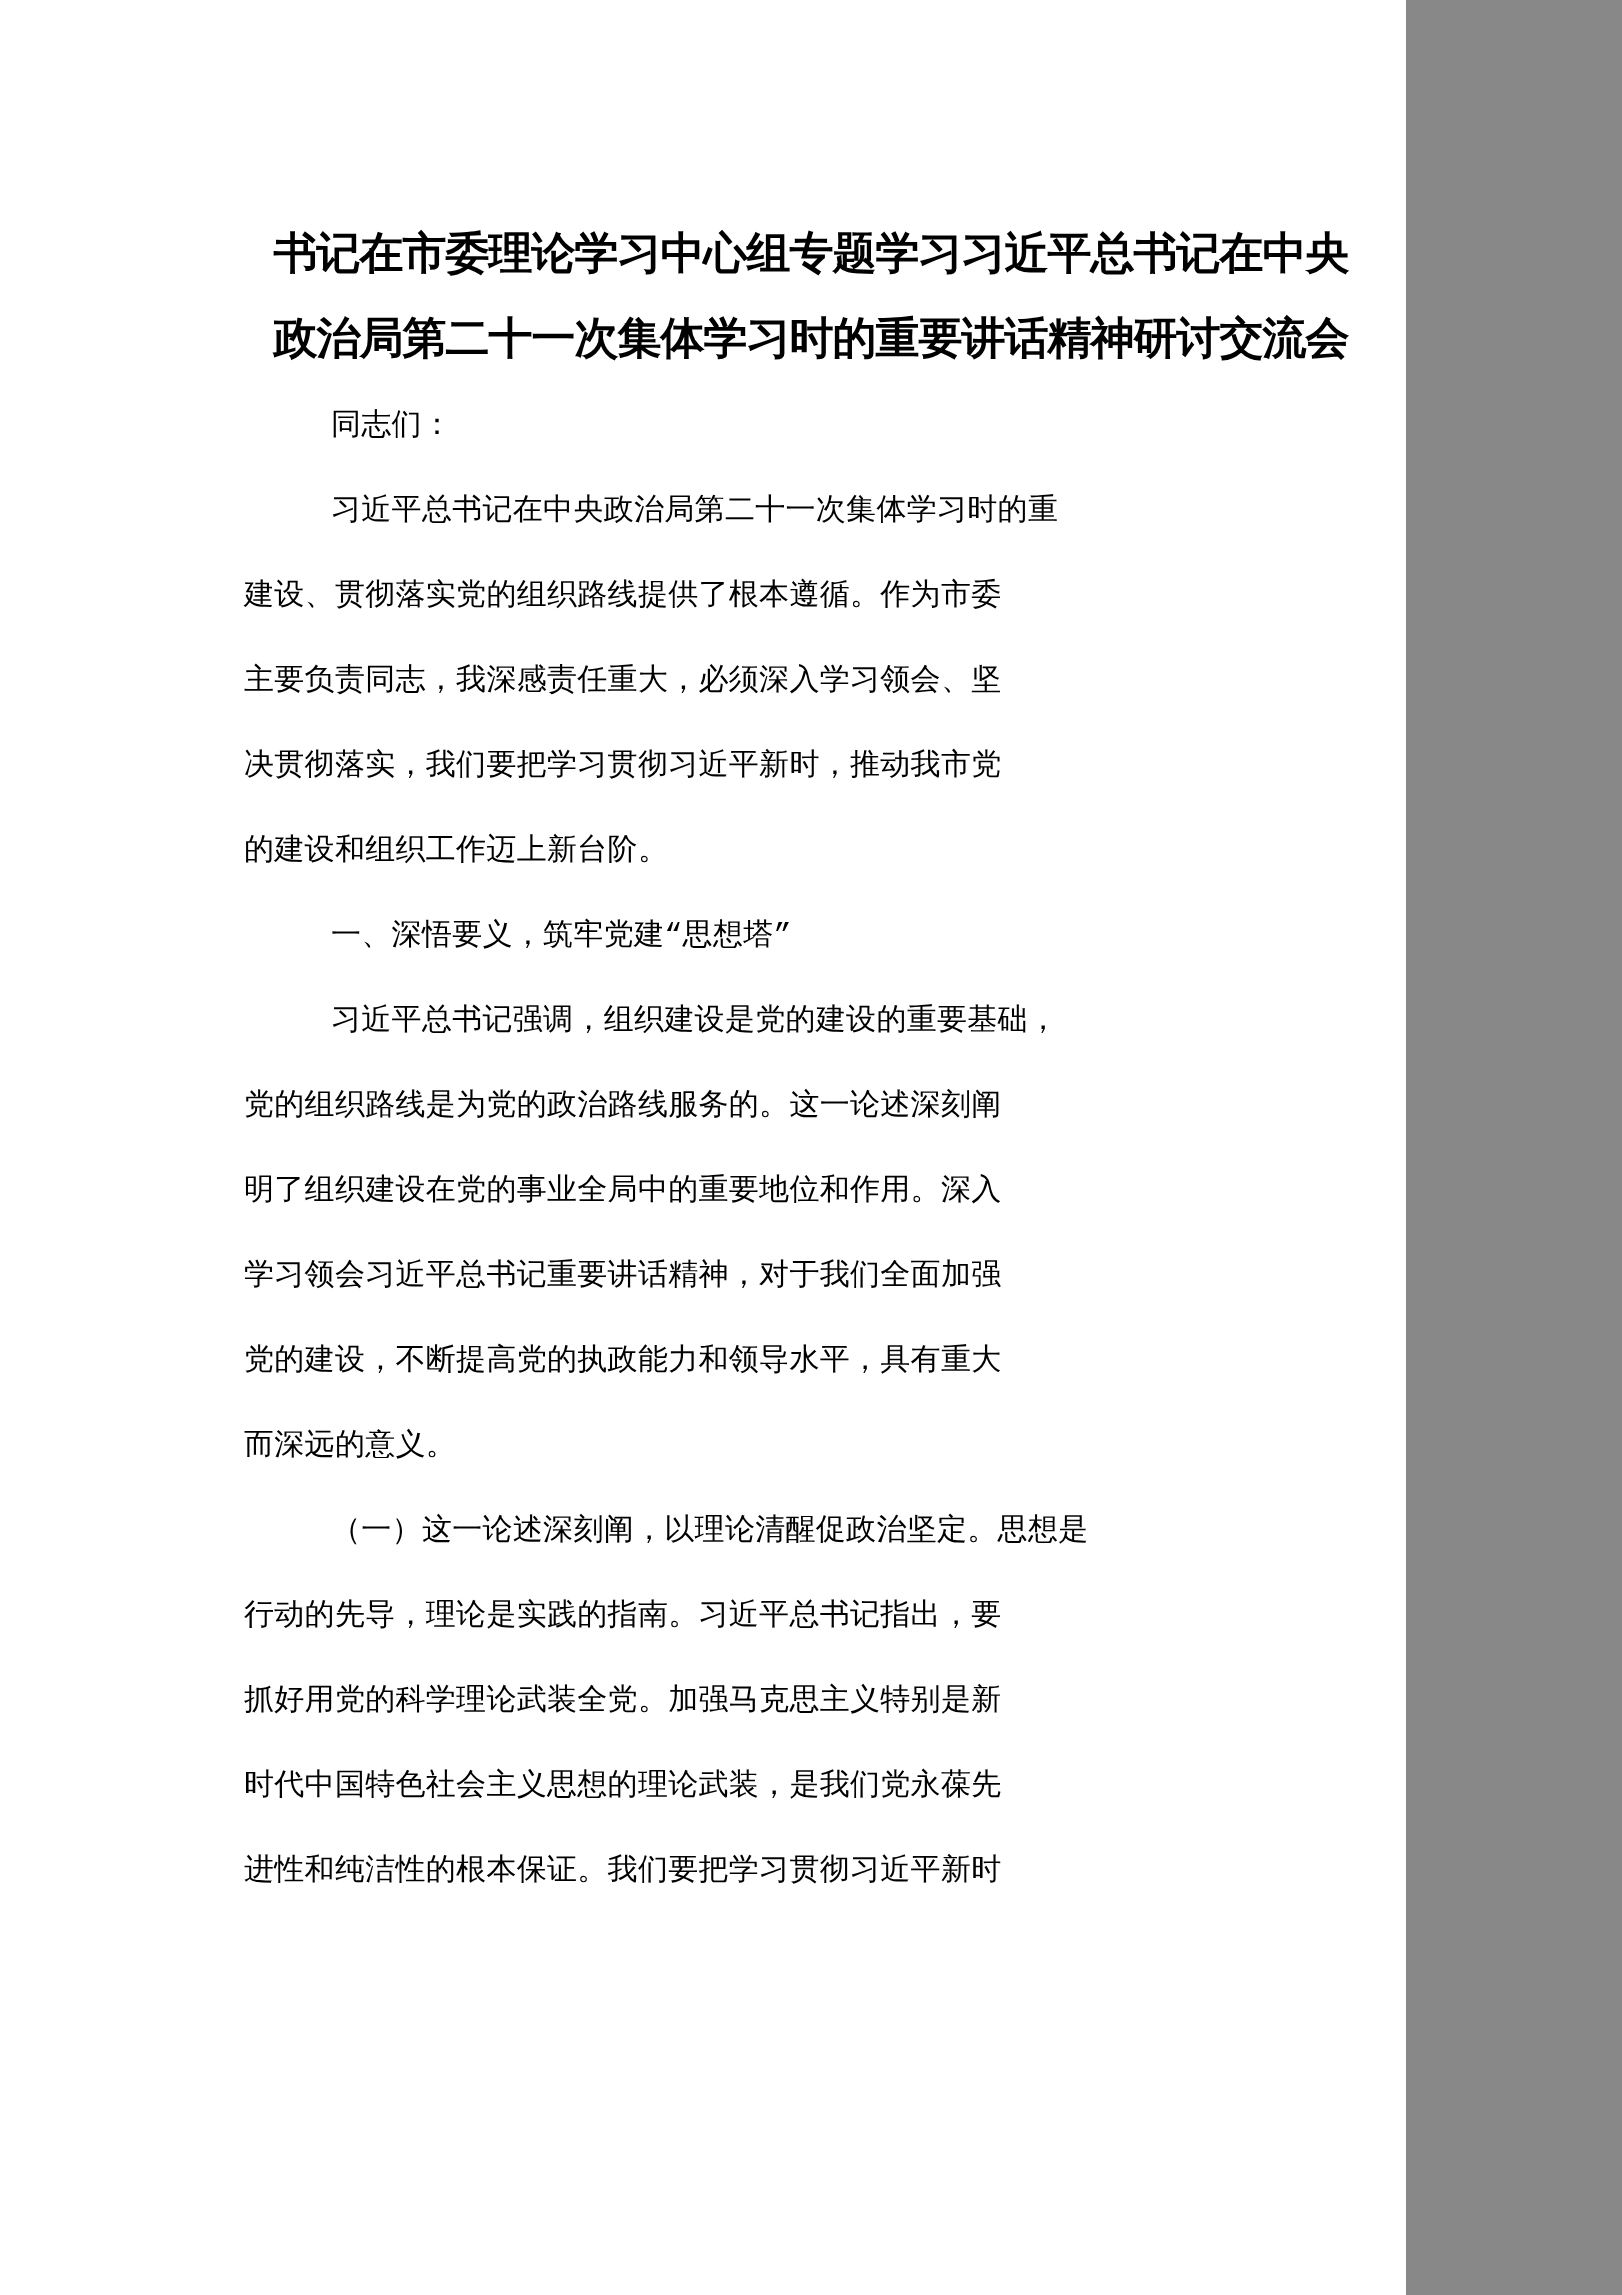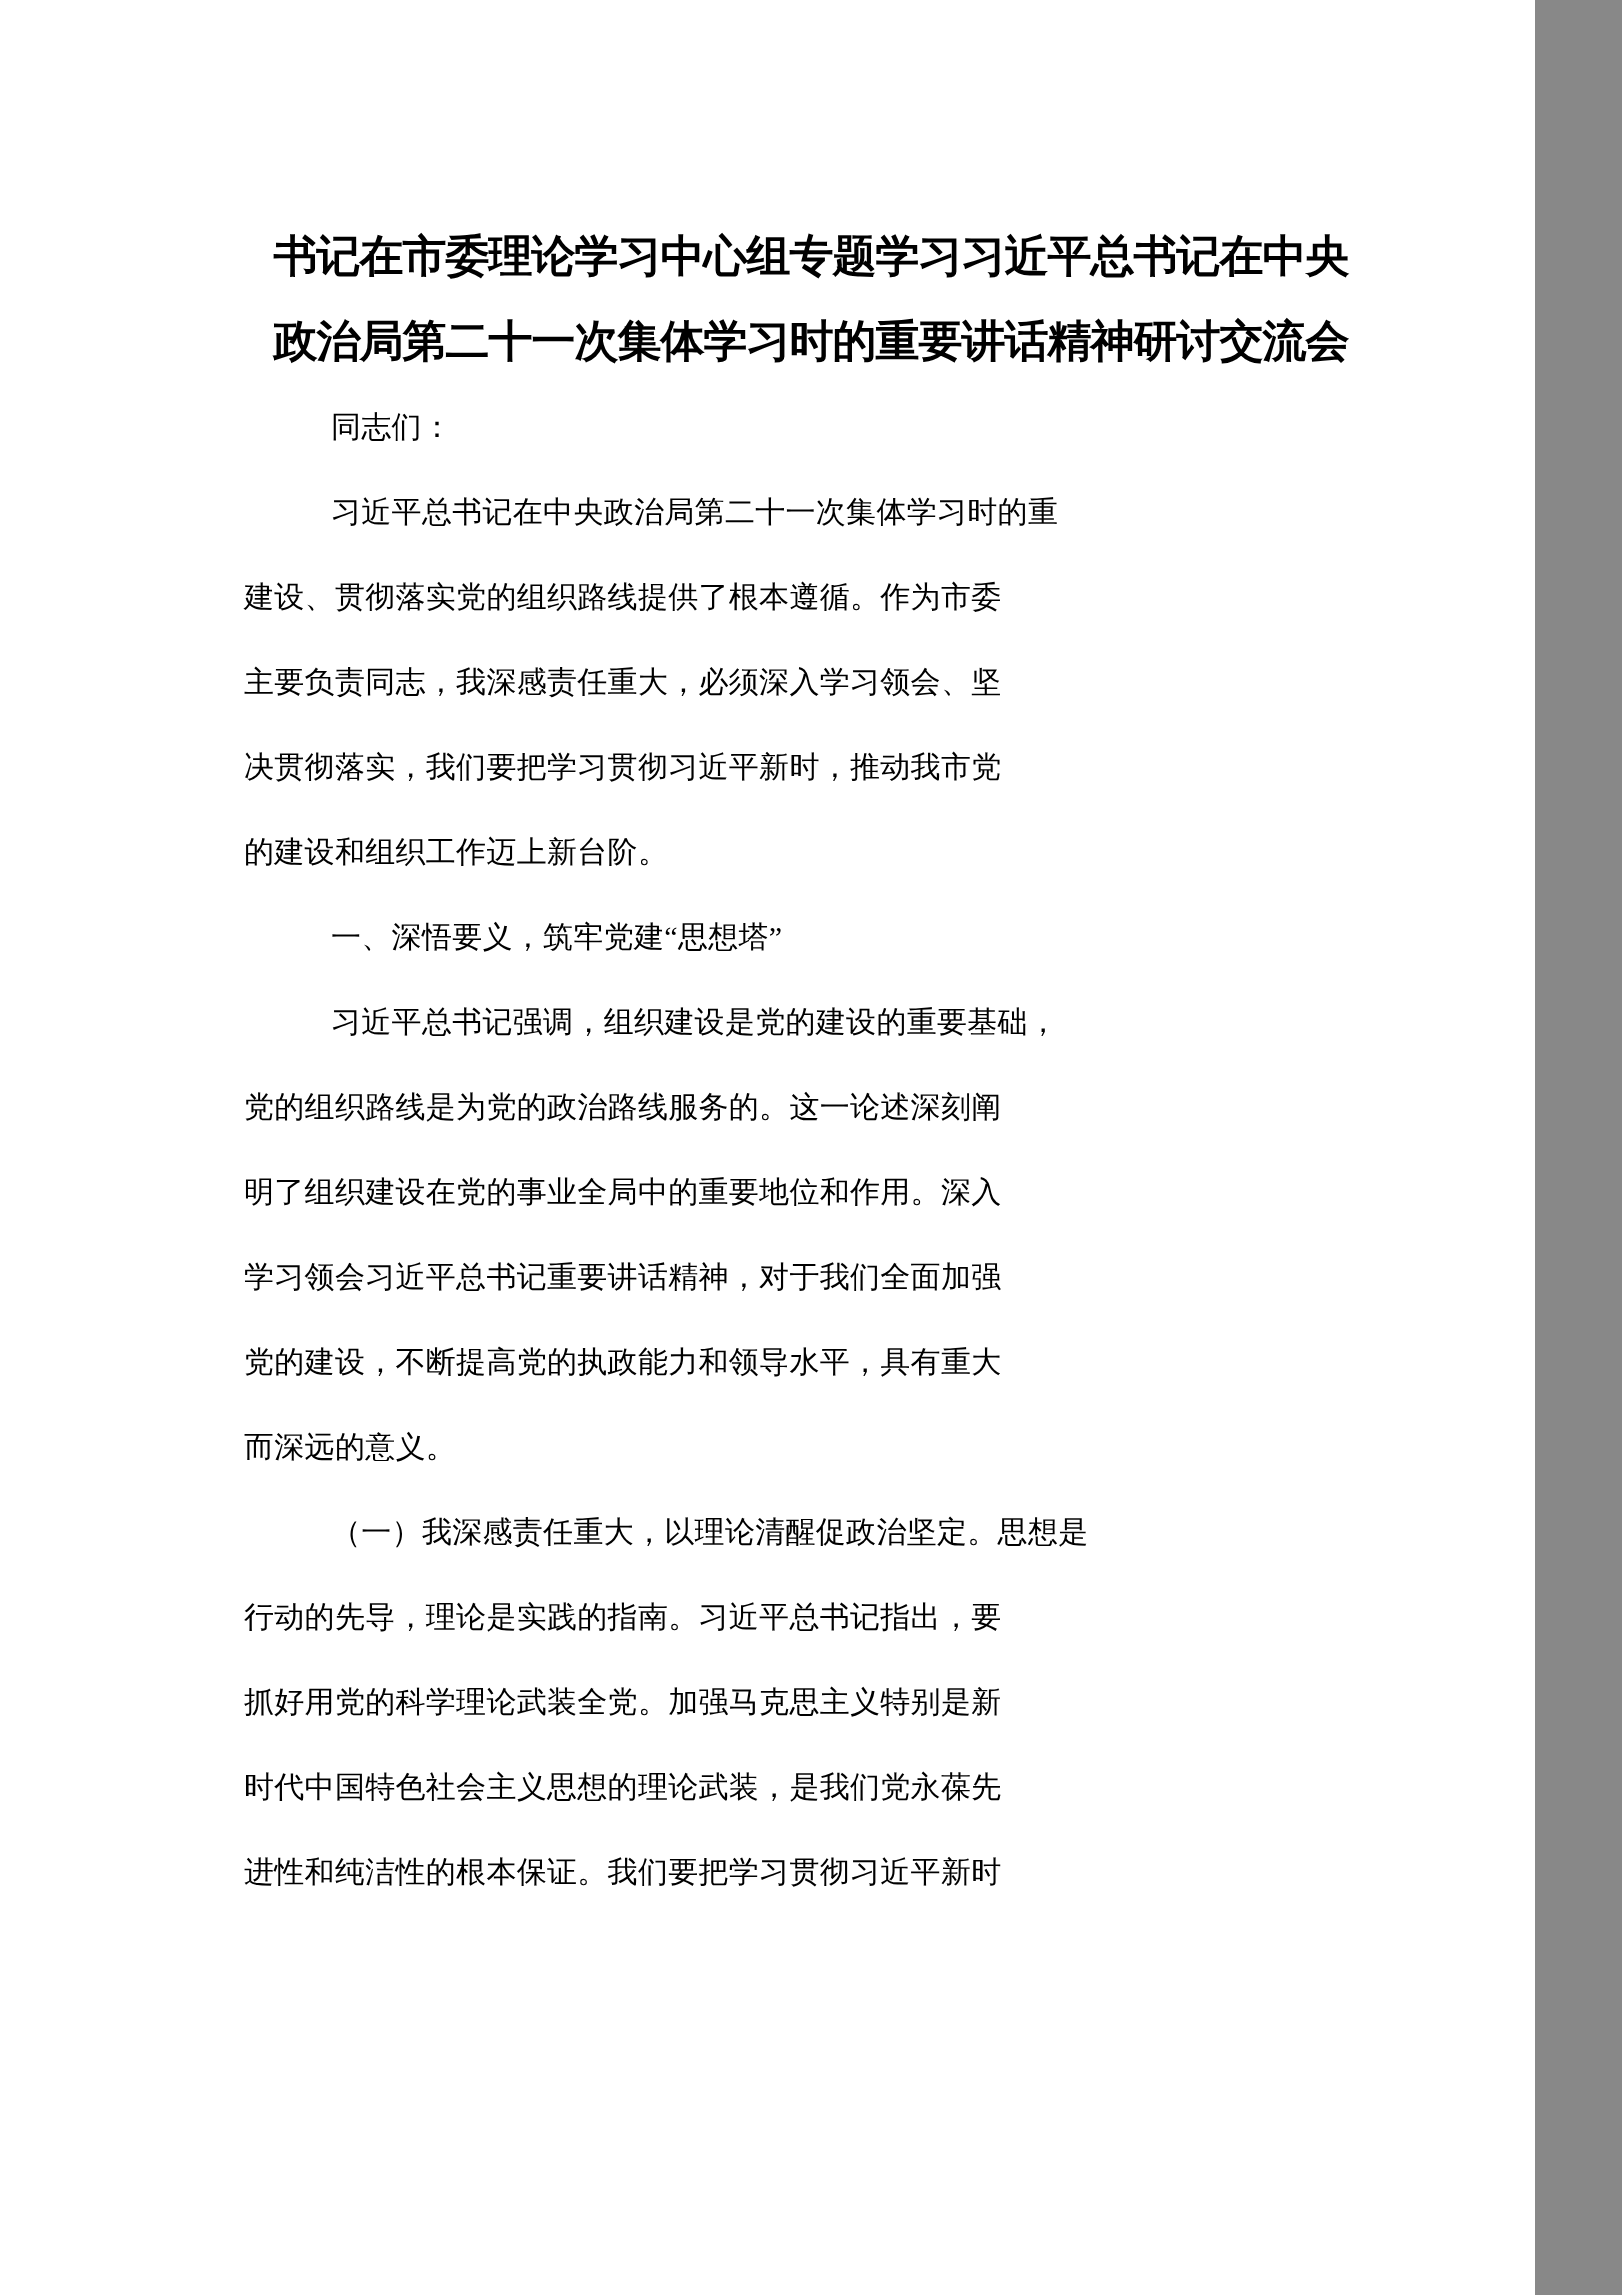--- a/index.html
+++ b/index.html
@@ -2,25 +2,25 @@
 <html style="font-size:10.5px"><head>
 <meta charset="utf-8">
 <style>
   html, body {
     margin: 0;
     padding: 0;
     background: #888;
   }
   .page {
     position: relative;
-    width: 1535px;
+    width: 1406px;
     height: 2295px;
     background: #ffffff;
     color: #000000;
-    font-family: Liberation Serif, serif;
+    font-family: Liberation Mono, monospace;
     overflow: hidden;
     box-sizing: border-box;
   }
   .text-block {
     position: absolute;
     left: 244px;
     top: 214px;
     width: 1134px;
   }
   .title-block {
@@ -65,21 +65,21 @@
         <div class="body-line">主要负责同志，我深感责任重大，必须深入学习领会、坚</div>
         <div class="body-line">决贯彻落实，我们要把学习贯彻习近平新时，推动我市党</div>
         <div class="body-line">的建设和组织工作迈上新台阶。</div>
         <div class="body-line indent">一、深悟要义，筑牢党建“思想塔”</div>
         <div class="body-line indent">习近平总书记强调，组织建设是党的建设的重要基础，</div>
         <div class="body-line">党的组织路线是为党的政治路线服务的。这一论述深刻阐</div>
         <div class="body-line">明了组织建设在党的事业全局中的重要地位和作用。深入</div>
         <div class="body-line">学习领会习近平总书记重要讲话精神，对于我们全面加强</div>
         <div class="body-line">党的建设，不断提高党的执政能力和领导水平，具有重大</div>
         <div class="body-line">而深远的意义。</div>
-        <div class="body-line indent">（一）我深感责任重大，以理论清醒促政治坚定。思想是</div>
+        <div class="body-line indent">（一）这一论述深刻阐，以理论清醒促政治坚定。思想是</div>
         <div class="body-line">行动的先导，理论是实践的指南。习近平总书记指出，要</div>
         <div class="body-line">抓好用党的科学理论武装全党。加强马克思主义特别是新</div>
         <div class="body-line">时代中国特色社会主义思想的理论武装，是我们党永葆先</div>
         <div class="body-line">进性和纯洁性的根本保证。我们要把学习贯彻习近平新时</div>
       </div>
   </div>
 </div>
 
 
 </body></html>

